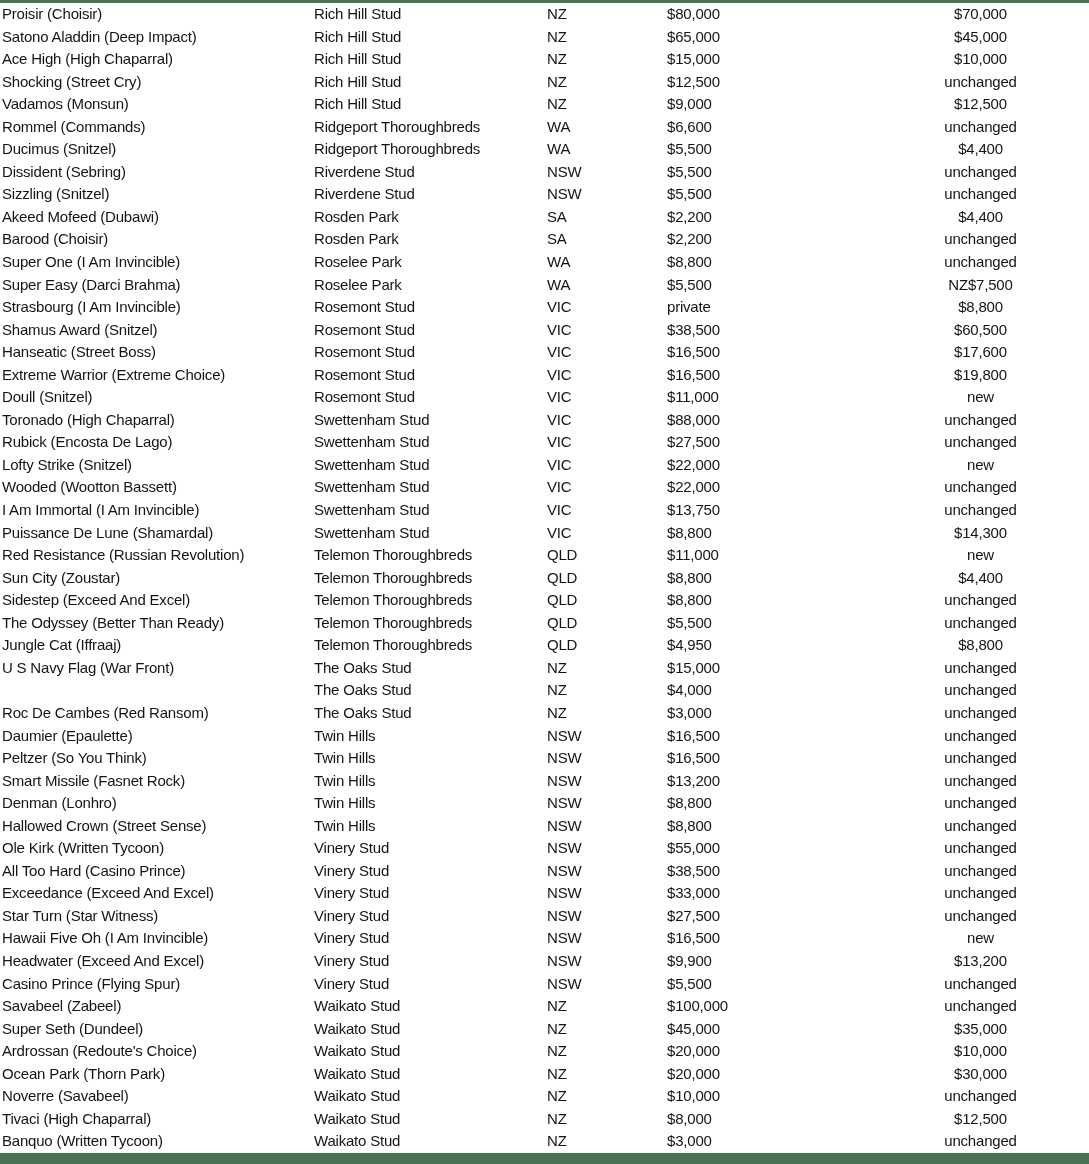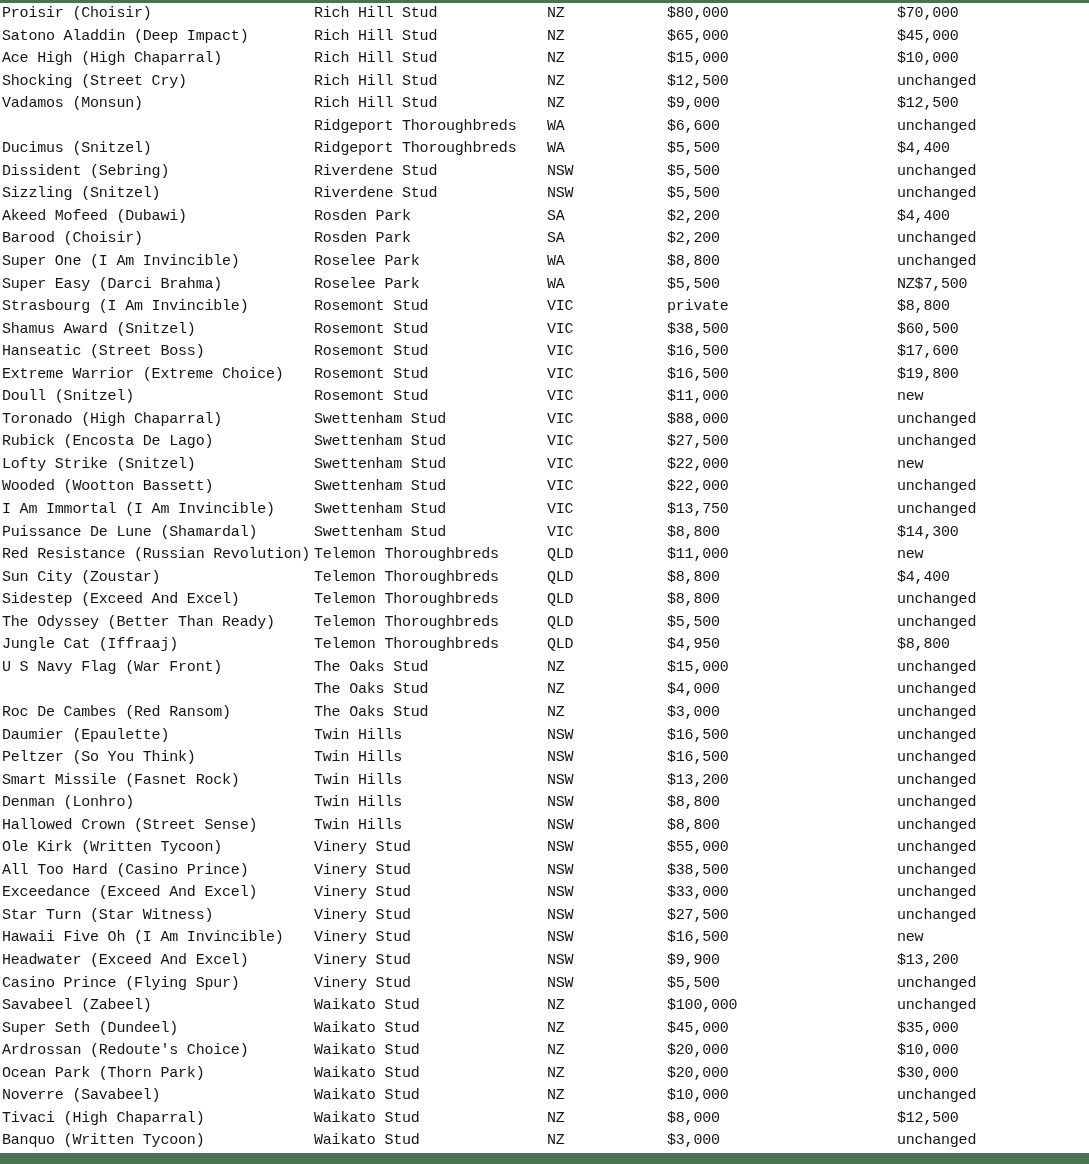--- a/index.html
+++ b/index.html
@@ -19,40 +19,39 @@
     height: 3px;
   }
   .bottom-rule {
     width: 1089px;
     height: 11px;
     margin-top: 0;
   }
   .table-body {
     width: 1066px;
     height: 1150px;
-    font-family: Liberation Mono, monospace;
   }
   .row {
     position: relative;
     height: 22.549px;
     line-height: 22.549px;
     font-size: 15px;
     letter-spacing: -0.2px;
     white-space: nowrap;
   }
   .cell {
     position: absolute;
     top: 0;
     height: 100%;
   }
   .c-name  { left: 2px;  width: 308px; }
   .c-stud  { left: 314px; width: 228px; }
   .c-state { left: 547px; width: 120px; }
   .c-fee   { left: 667px; right: 202px; }
-  .c-change{ left: 897px; right: 2px;  text-align: left; }
+  .c-change{ left: 897px; right: 2px;  text-align: center; }
 </style>
 </head>
 <body style="color: rgb(20, 20, 20);">
 
 <div class="top-rule" style="background: rgb(75, 115, 82);"></div>
 
 <div class="table-body">
     <div class="row">
     <span class="cell c-name">Proisir (Choisir)</span>
     <span class="cell c-stud">Rich Hill Stud</span>
@@ -82,20 +81,21 @@
     <span class="cell c-change">unchanged</span>
   </div>
     <div class="row">
     <span class="cell c-name">Vadamos (Monsun)</span>
     <span class="cell c-stud">Rich Hill Stud</span>
     <span class="cell c-state">NZ</span>
     <span class="cell c-fee">$9,000</span>
     <span class="cell c-change">$12,500</span>
   </div>
     <div class="row">
+    <span class="cell c-name">Rommel (Commands)</span>
     <span class="cell c-stud">Ridgeport Thoroughbreds</span>
     <span class="cell c-state">WA</span>
     <span class="cell c-fee">$6,600</span>
     <span class="cell c-change">unchanged</span>
   </div>
     <div class="row">
     <span class="cell c-name">Ducimus (Snitzel)</span>
     <span class="cell c-stud">Ridgeport Thoroughbreds</span>
     <span class="cell c-state">WA</span>
     <span class="cell c-fee">$5,500</span>

